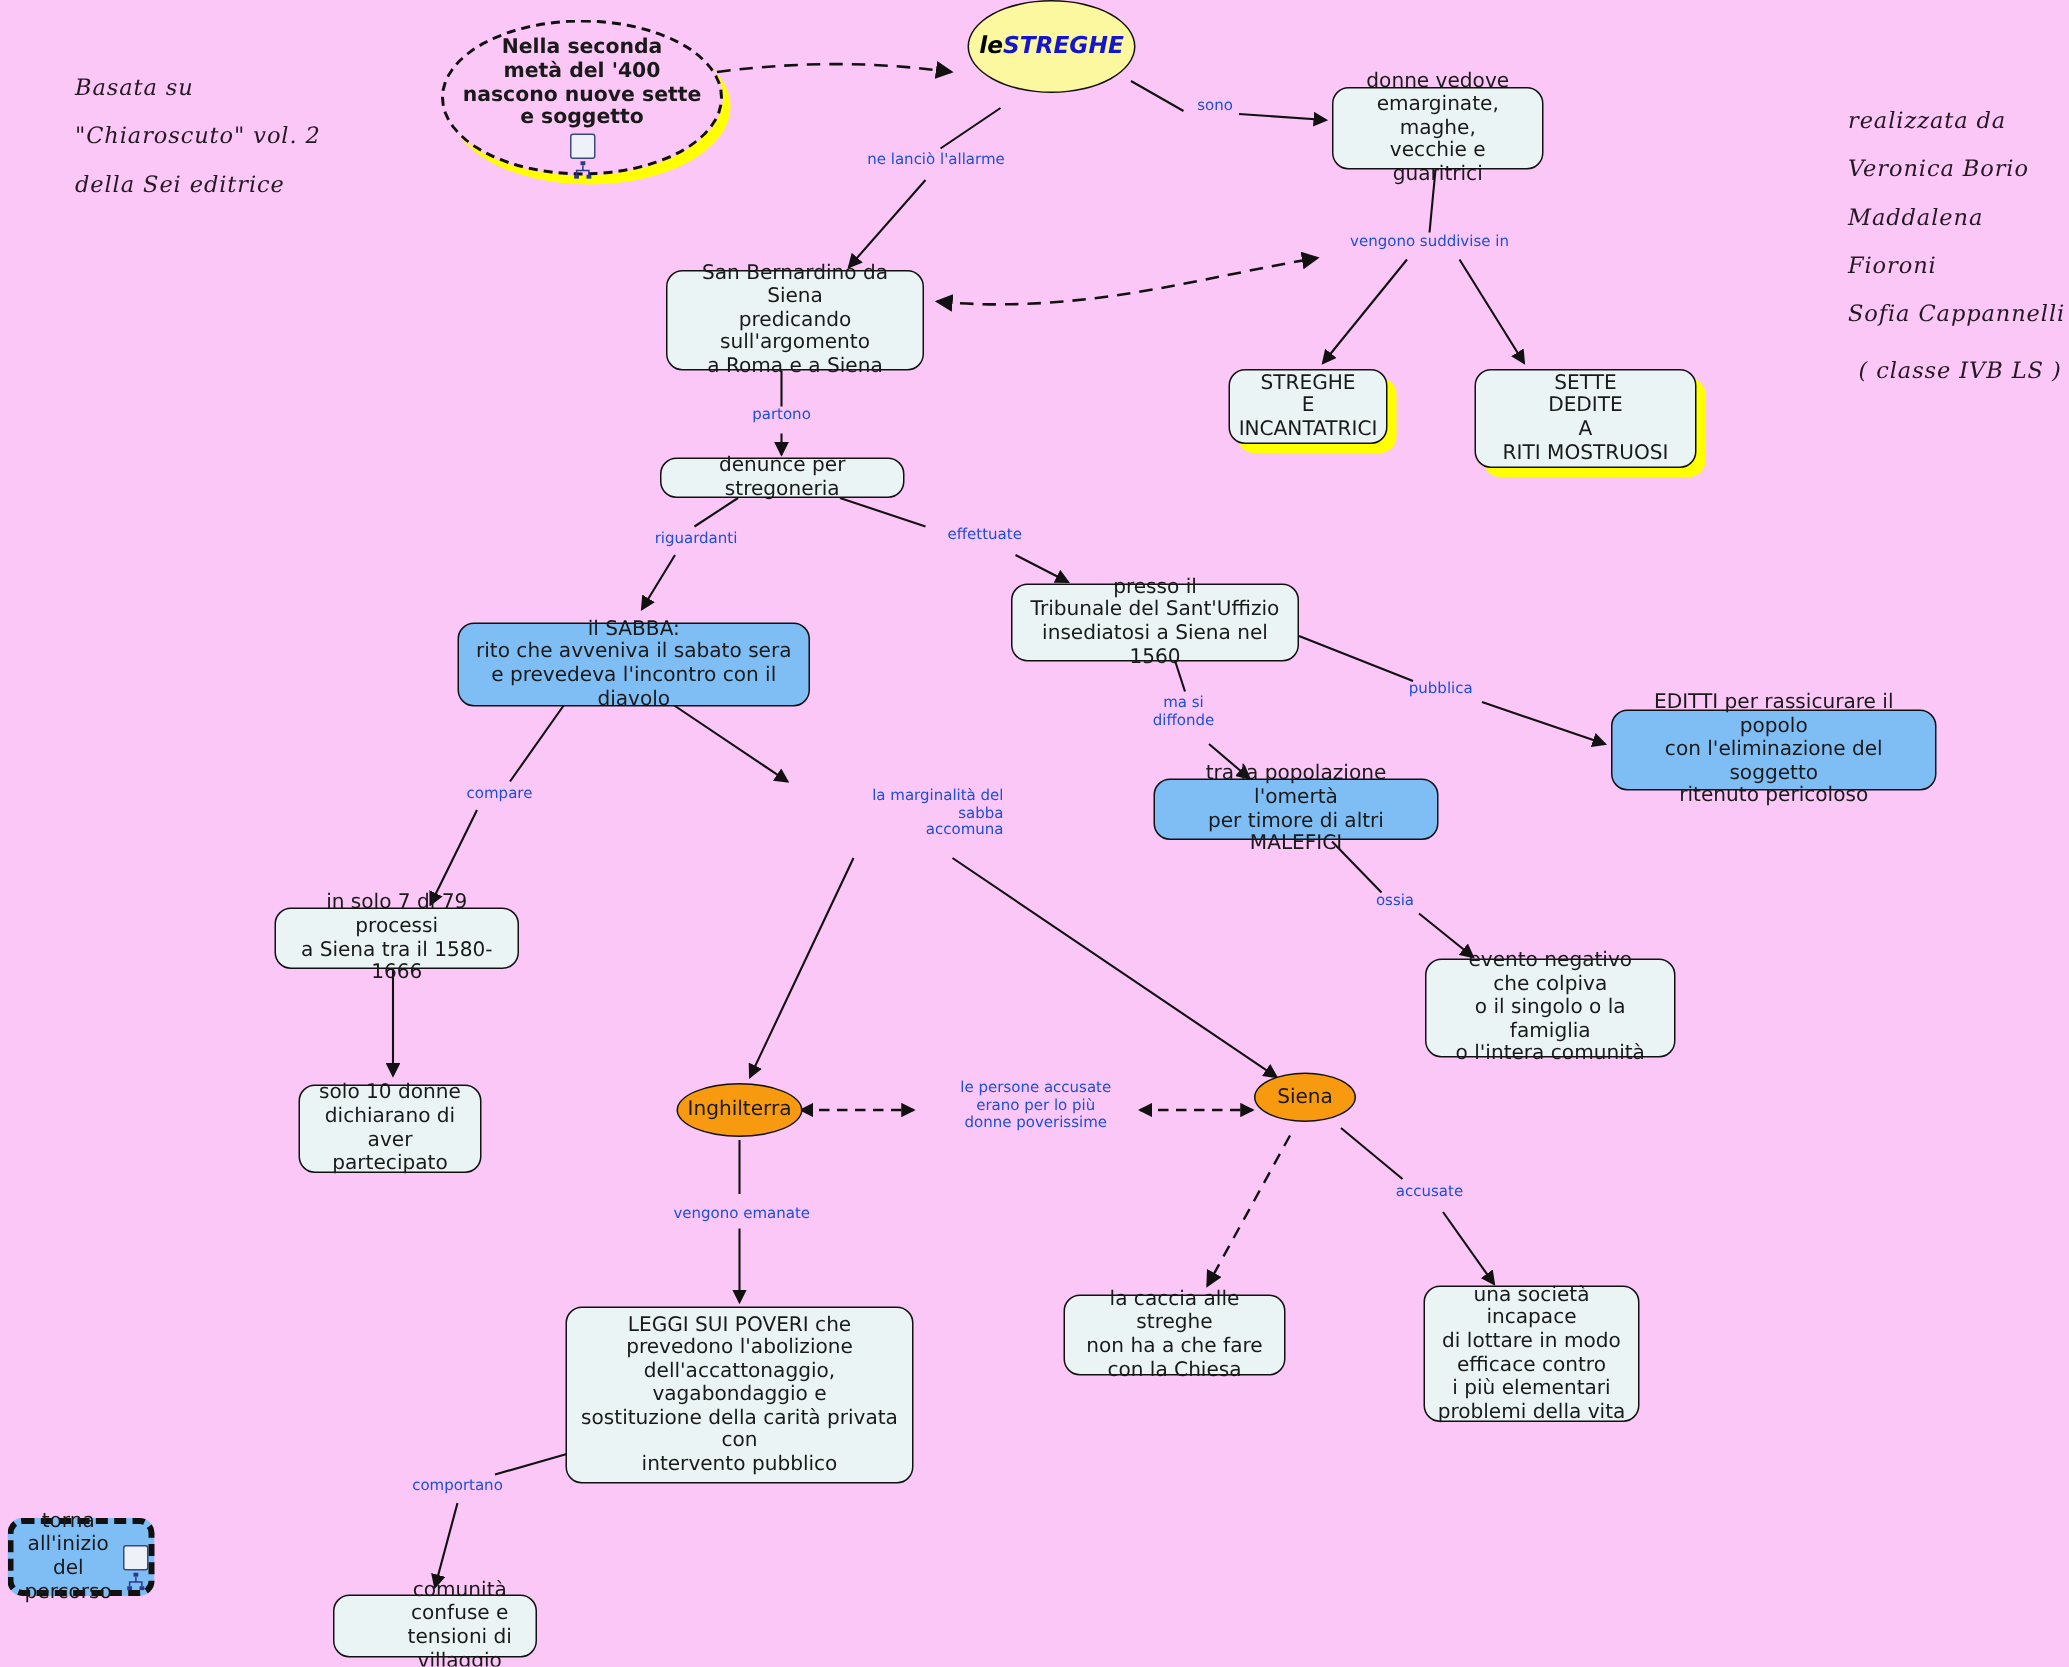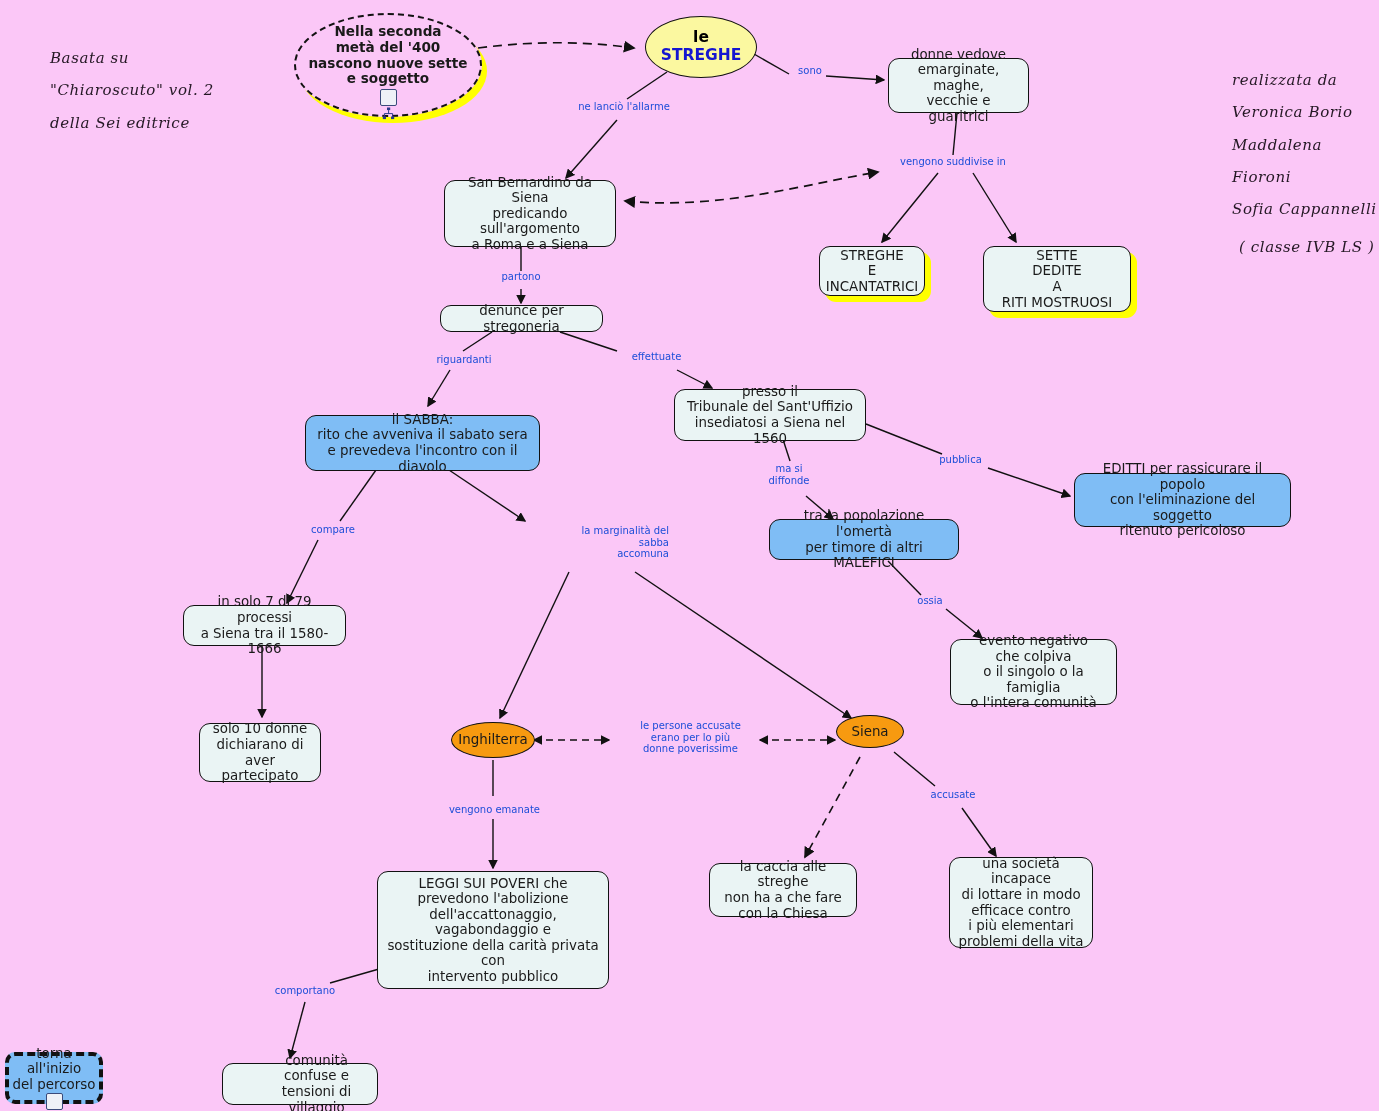--- a/index.html
+++ b/index.html
@@ -209,21 +209,21 @@
     <span class="res-icon" style="position:relative;margin-top:2px;">
       <svg width="15" height="15" viewBox="0 0 15 15">
         <rect x="6" y="1.5" width="3.2" height="2.6" fill="#2a3a8a"></rect>
         <rect x="1.8" y="10.5" width="3.2" height="2.6" fill="#2a3a8a"></rect>
         <rect x="10" y="10.5" width="3.2" height="2.6" fill="#2a3a8a"></rect>
         <path d="M7.6 4.1 L7.6 7.6 M3.4 10.5 L3.4 7.6 L11.6 7.6 L11.6 10.5" stroke="#2a3a8a" stroke-width="1" fill="none"></path>
       </svg>
     </span>
   </div>
 
-  <div class="node ellipse title" style="left:645px;top:16px;width:112px;height:62px;flex-direction:column;">
+  <div class="node ellipse title" style="left:645px;top:0;width:112px;height:62px;font-style:italic;">
     <span class="t-black">le</span>
     <span class="t-blue">STREGHE</span>
   </div>
 
   <div class="node box" style="left:888px;top:58px;width:141px;height:55px;">donne vedove
 emarginate, maghe,
 vecchie e guaritrici</div>
 
   <div class="node box" style="left:444px;top:180px;width:172px;height:67px;">San Bernardino da Siena
 predicando
@@ -286,24 +286,24 @@
 i più elementari
 problemi della vita</div>
 
   <div class="node box" style="left:377px;top:871px;width:232px;height:118px;">LEGGI SUI POVERI che
 prevedono l'abolizione
 dell'accattonaggio,
 vagabondaggio  e
 sostituzione della carità privata con
 intervento  pubblico</div>
 
-  <div class="node box" style="left:222px;top:1063px;width:156px;height:42px;padding-left:40px;">comunità confuse e
+  <div class="node box" style="left:222px;top:1063px;width:136px;height:42px;padding-left:40px;">comunità confuse e
 tensioni di villaggio</div>
 
-  <div class="node dashed-box" style="left:5px;top:1052px;width:98px;height:52px;flex-direction:column;">
+  <div class="node dashed-box" style="left:5px;top:1012px;width:98px;height:52px;">
     <span style="white-space:pre-line;">torna all'inizio
 del percorso</span>
     <span class="res-icon" style="position:relative;margin-top:1px;">
       <svg width="15" height="15" viewBox="0 0 15 15">
         <rect x="6" y="1.5" width="3.2" height="2.6" fill="#2a3a8a"></rect>
         <rect x="1.8" y="10.5" width="3.2" height="2.6" fill="#2a3a8a"></rect>
         <rect x="10" y="10.5" width="3.2" height="2.6" fill="#2a3a8a"></rect>
         <path d="M7.6 4.1 L7.6 7.6 M3.4 10.5 L3.4 7.6 L11.6 7.6 L11.6 10.5" stroke="#2a3a8a" stroke-width="1" fill="none"></path>
       </svg>
     </span>

